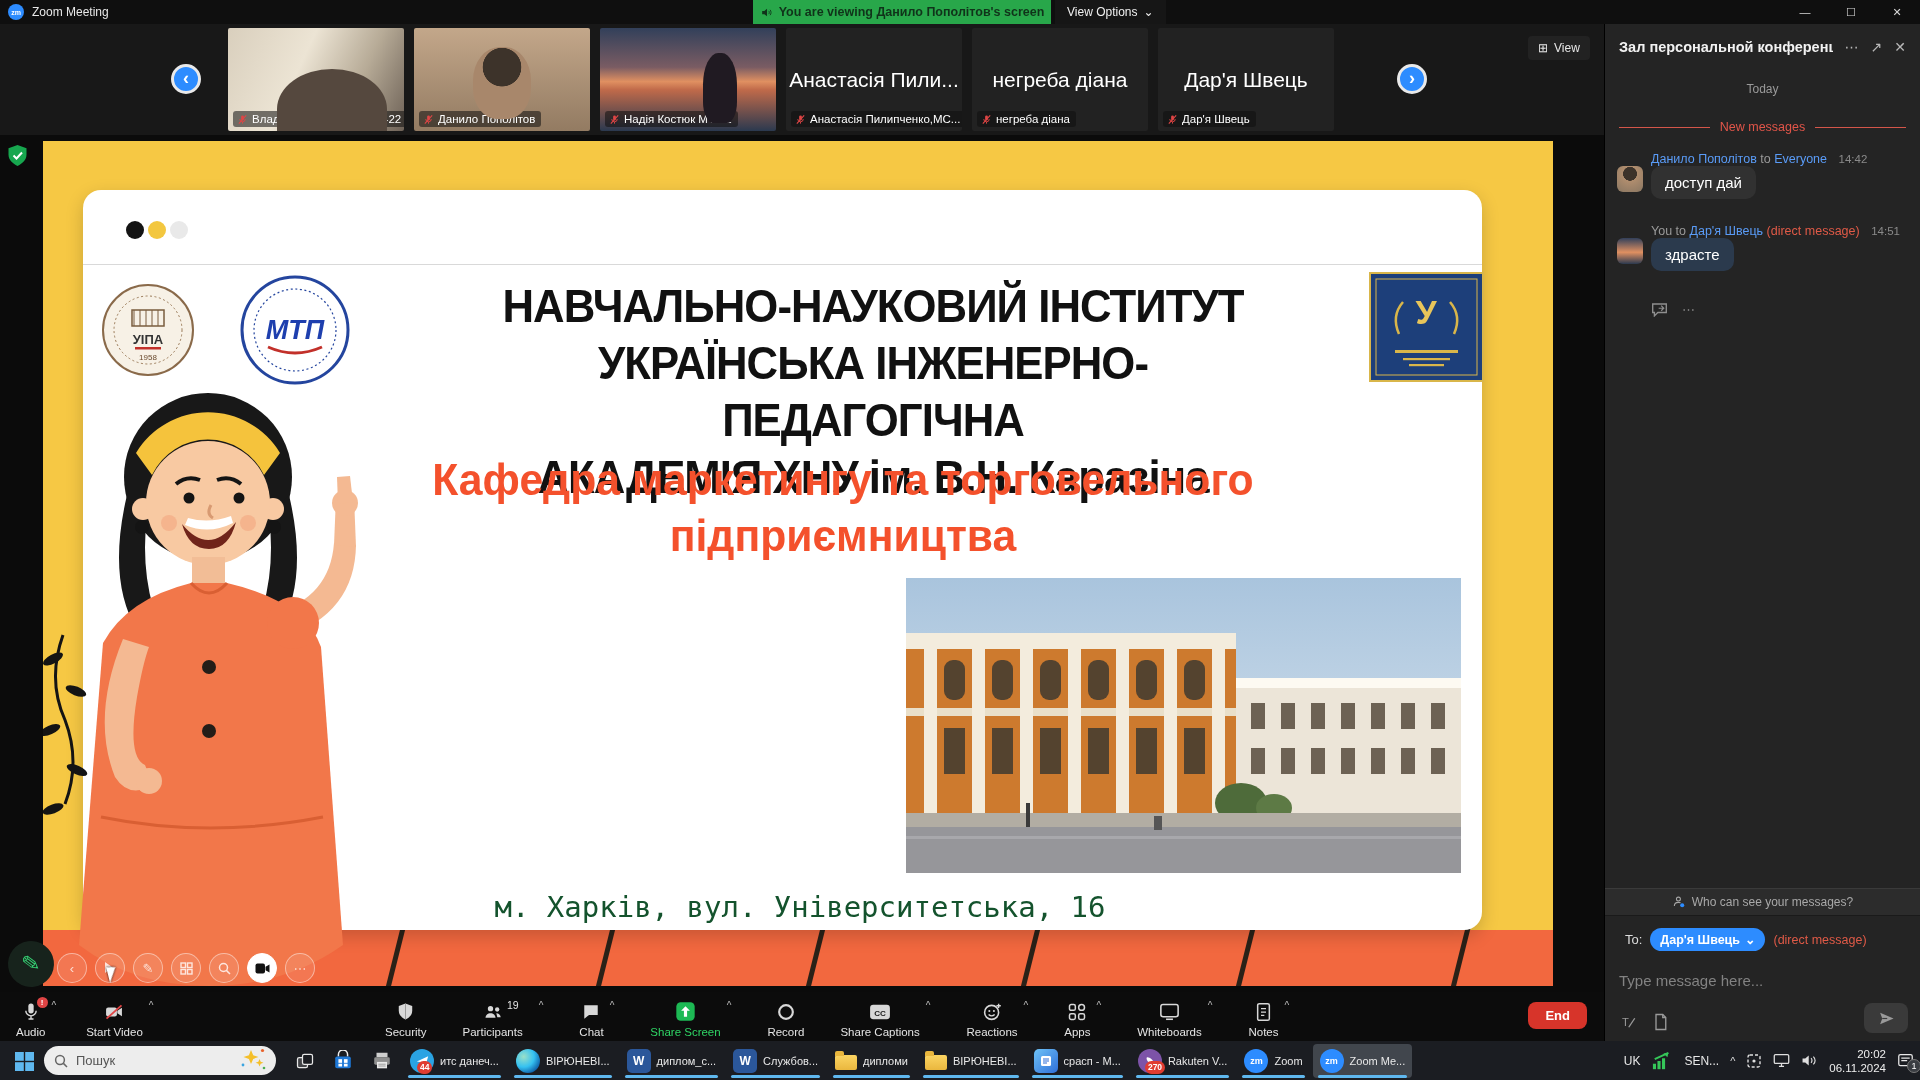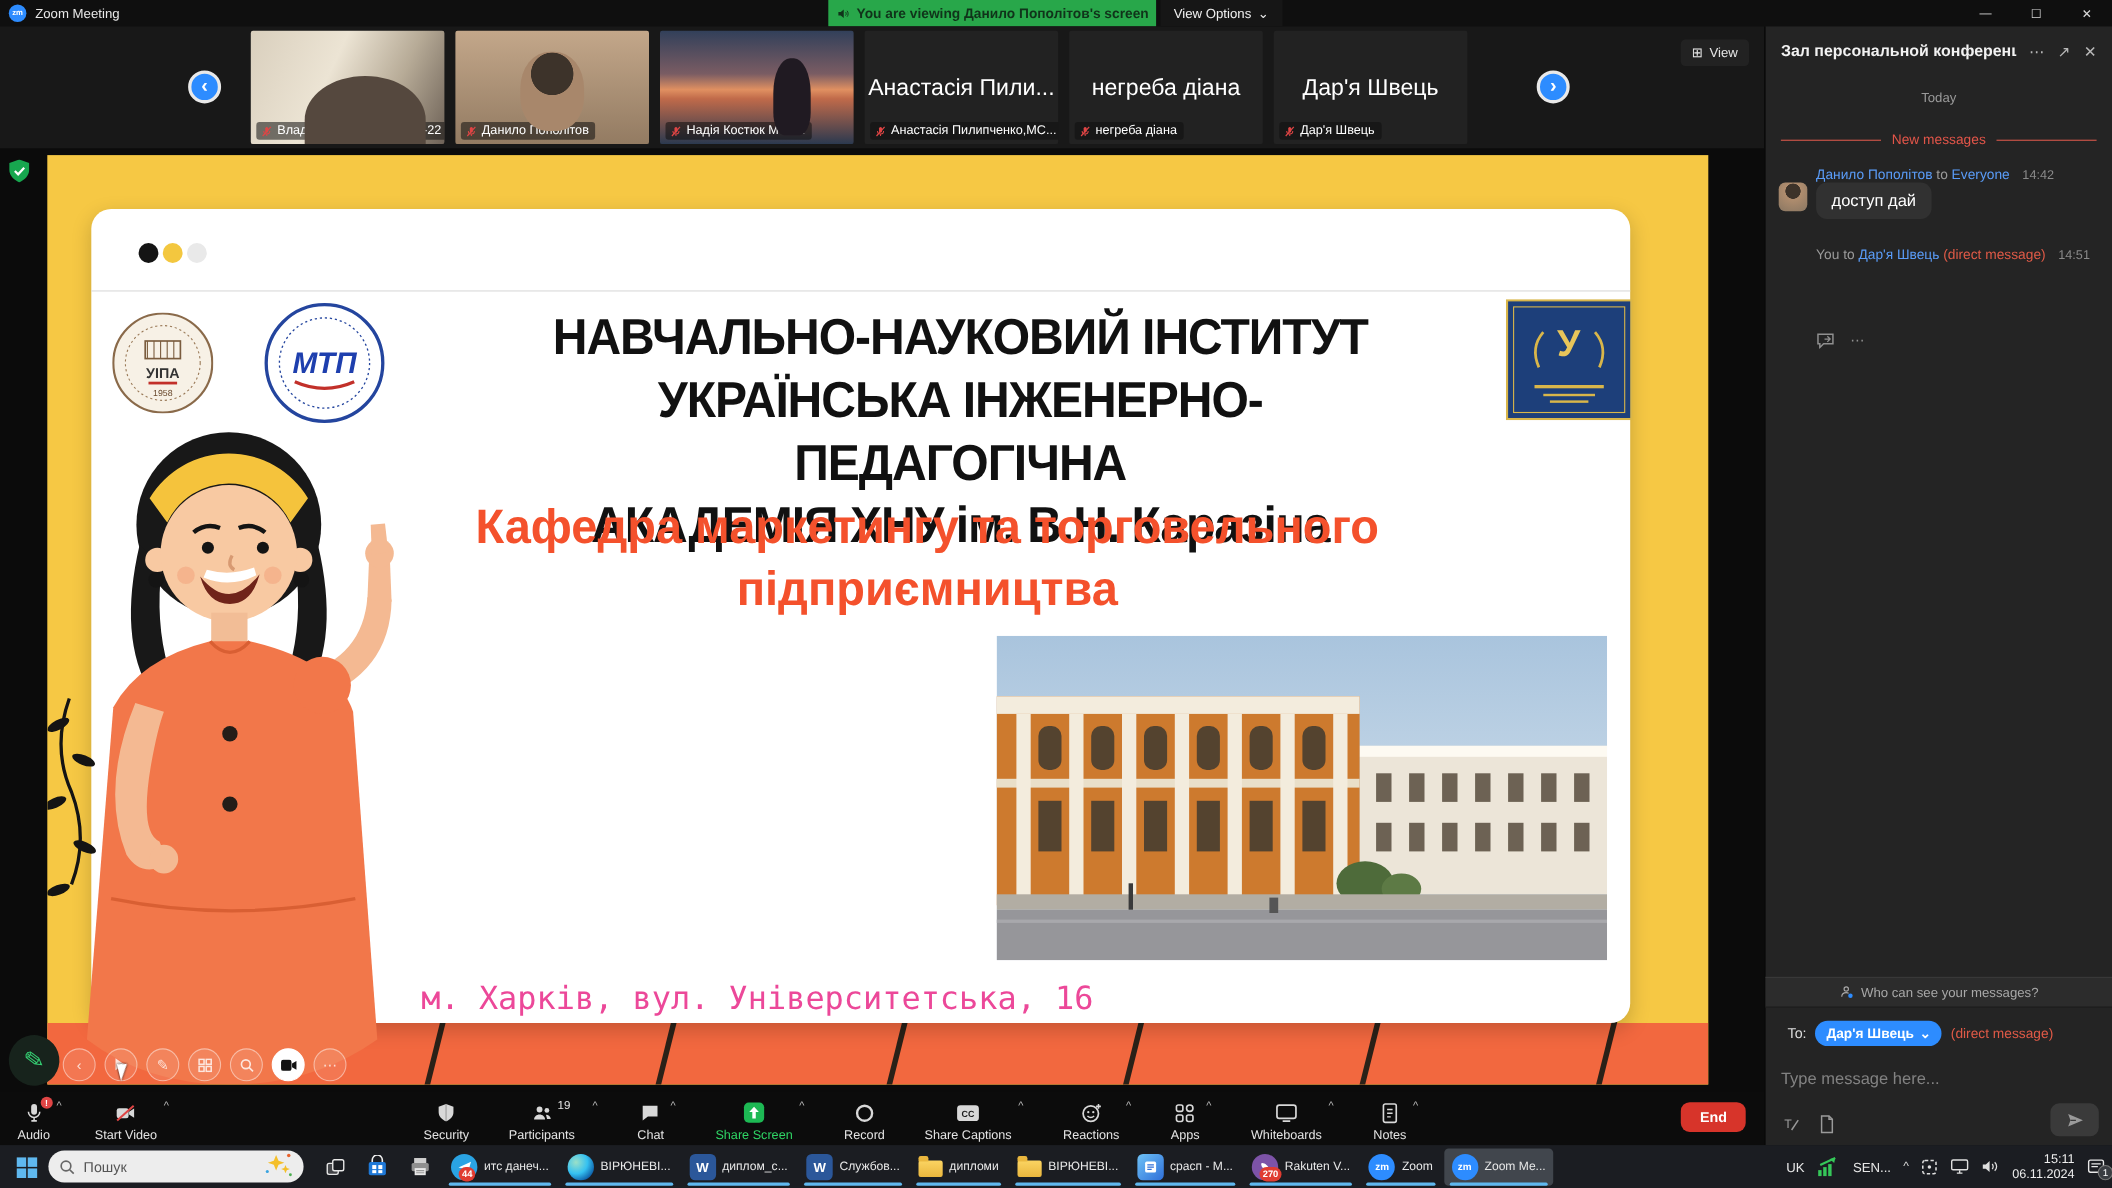--- a/index.html
+++ b/index.html
@@ -32,21 +32,21 @@
 .stage{position:absolute;left:0;top:135px;width:1604px;height:857px;background:#0b0b0b}
 .shieldbadge{position:absolute;left:8px;top:10px;width:19px;height:21px}
 .slide{position:absolute;left:43px;top:6px;width:1510px;height:845px;background:#f6c844;overflow:hidden}
 .orangeband{position:absolute;left:0;top:789px;width:1510px;height:56px;background:#f2683f}
 .obstripe{position:absolute;top:-8px;width:5px;height:72px;background:#2a2118;transform:rotate(14deg)}
 .card{position:absolute;left:40px;top:49px;width:1399px;height:740px;background:#fff;border-radius:18px;box-shadow:0 6px 18px rgba(0,0,0,.18)}
 .dot{position:absolute;top:31px;width:18px;height:18px;border-radius:50%}
 .card-divider{position:absolute;left:0;top:74px;width:100%;height:1px;background:#d9d9d9}
 .slide-title{position:absolute;left:360px;top:88px;width:860px;text-align:center;color:#111;font-weight:bold;font-size:46px;line-height:57px;letter-spacing:-1px;transform:scaleX(.95)}
 .slide-dept{position:absolute;left:330px;top:262px;width:860px;text-align:center;color:#f4512c;font-weight:bold;font-size:44px;line-height:56px;transform:scaleX(.97)}
-.slide-address{position:absolute;left:300px;top:700px;width:860px;text-align:left;color:#ec4899;font-family:"DejaVu Sans Mono",monospace;font-size:29px}
+.slide-address{position:absolute;left:287px;top:700px;width:860px;text-align:center;color:#14532d;font-family:"DejaVu Sans Mono",monospace;font-size:29px}
 .building{position:absolute;left:823px;top:388px;width:555px;height:295px;overflow:hidden}
 .crest{position:absolute;left:1286px;top:82px;width:115px;height:110px}
 .seal{position:absolute;left:19px;top:94px;width:92px;height:92px}
 .mtp{position:absolute;left:157px;top:85px;width:110px;height:110px}
 .woman{position:absolute;left:0;top:244px;width:377px;height:601px}
 .pcontrols{position:absolute;left:14px;top:812px;display:flex;gap:8px}
 .pcircle{position:relative;width:30px;height:30px;border-radius:50%;border:1.5px solid rgba(255,255,255,.45);background:rgba(255,255,255,.10);color:rgba(255,255,255,.75);display:flex;align-items:center;justify-content:center;font-size:13px}
 .pcircle.solid{background:#fff;border-color:#fff;color:#111}
 .cursor-arrow{position:absolute;left:12px;top:12px;width:0;height:0;border-left:9px solid #fff;border-bottom:14px solid transparent;border-top:2px solid transparent;filter:drop-shadow(0 0 1px #000);transform:rotate(-14deg)}
 .pencilfab{position:absolute;left:8px;top:806px;width:46px;height:46px;border-radius:50%;background:#17231c;display:flex;align-items:center;justify-content:center;color:#35d073;font-size:22px;transform:rotate(-8deg)}
@@ -613,20 +613,24 @@
     </div>
 
     <div class="msg" style="top:200px">
       <div class="msg-head">
         <span>You</span>
         <span>to</span>
         <span class="nm">Дар'я Швець</span>
         <span class="dm">(direct message)</span>
         <span class="tm">14:51</span>
       </div>
+      <div class="msg-row">
+        <div class="avatar av2"></div>
+        <div class="bubble dmb">здрасте</div>
+      </div>
     </div>
 
     <div class="replyrow" style="top:278px">
       <svg width="17" height="15" viewBox="0 0 20 17">
           <path d="M2 2h16v10H8l-4 4v-4H2z" fill="none" stroke="#8f8f8f" stroke-width="1.6"></path>
           <path d="M9 7h6M12 4l3 3-3 3" stroke="#8f8f8f" stroke-width="1.4" fill="none"></path>
         </svg>
       <span>⋯</span>
     </div>
 
@@ -827,21 +831,21 @@
         </svg>
       <svg width="17" height="15" viewBox="0 0 20 17">
           <rect x="1.5" y="1.5" width="17" height="10.5" rx="1.5" fill="none" stroke="#dfdfdf" stroke-width="1.5"></rect>
           <path d="M7 15.5h6M10 12.5v3" stroke="#dfdfdf" stroke-width="1.5"></path>
         </svg>
       <svg width="17" height="15" viewBox="0 0 22 17">
           <path d="M2 6v5h3.5L10 15V2L5.5 6z" fill="#dfdfdf"></path>
           <path d="M13 5.5c1.6 1.6 1.6 4.4 0 6M16 3.5c3 3 3 7 0 10" stroke="#dfdfdf" stroke-width="1.5" fill="none"></path>
         </svg>
       <div class="clock">
-        <div>15:11</div>
+        <div>20:02</div>
         <div>06.11.2024</div>
       </div>
       <div class="notif">
         <svg width="17" height="16" viewBox="0 0 20 19">
             <rect x="2" y="2" width="16" height="13" rx="2" fill="none" stroke="#e8e8e8" stroke-width="1.5"></rect>
             <path d="M5 6h10M5 9h7" stroke="#e8e8e8" stroke-width="1.4"></path>
           </svg>
         <div class="nb">1</div>
       </div>
     </div>

